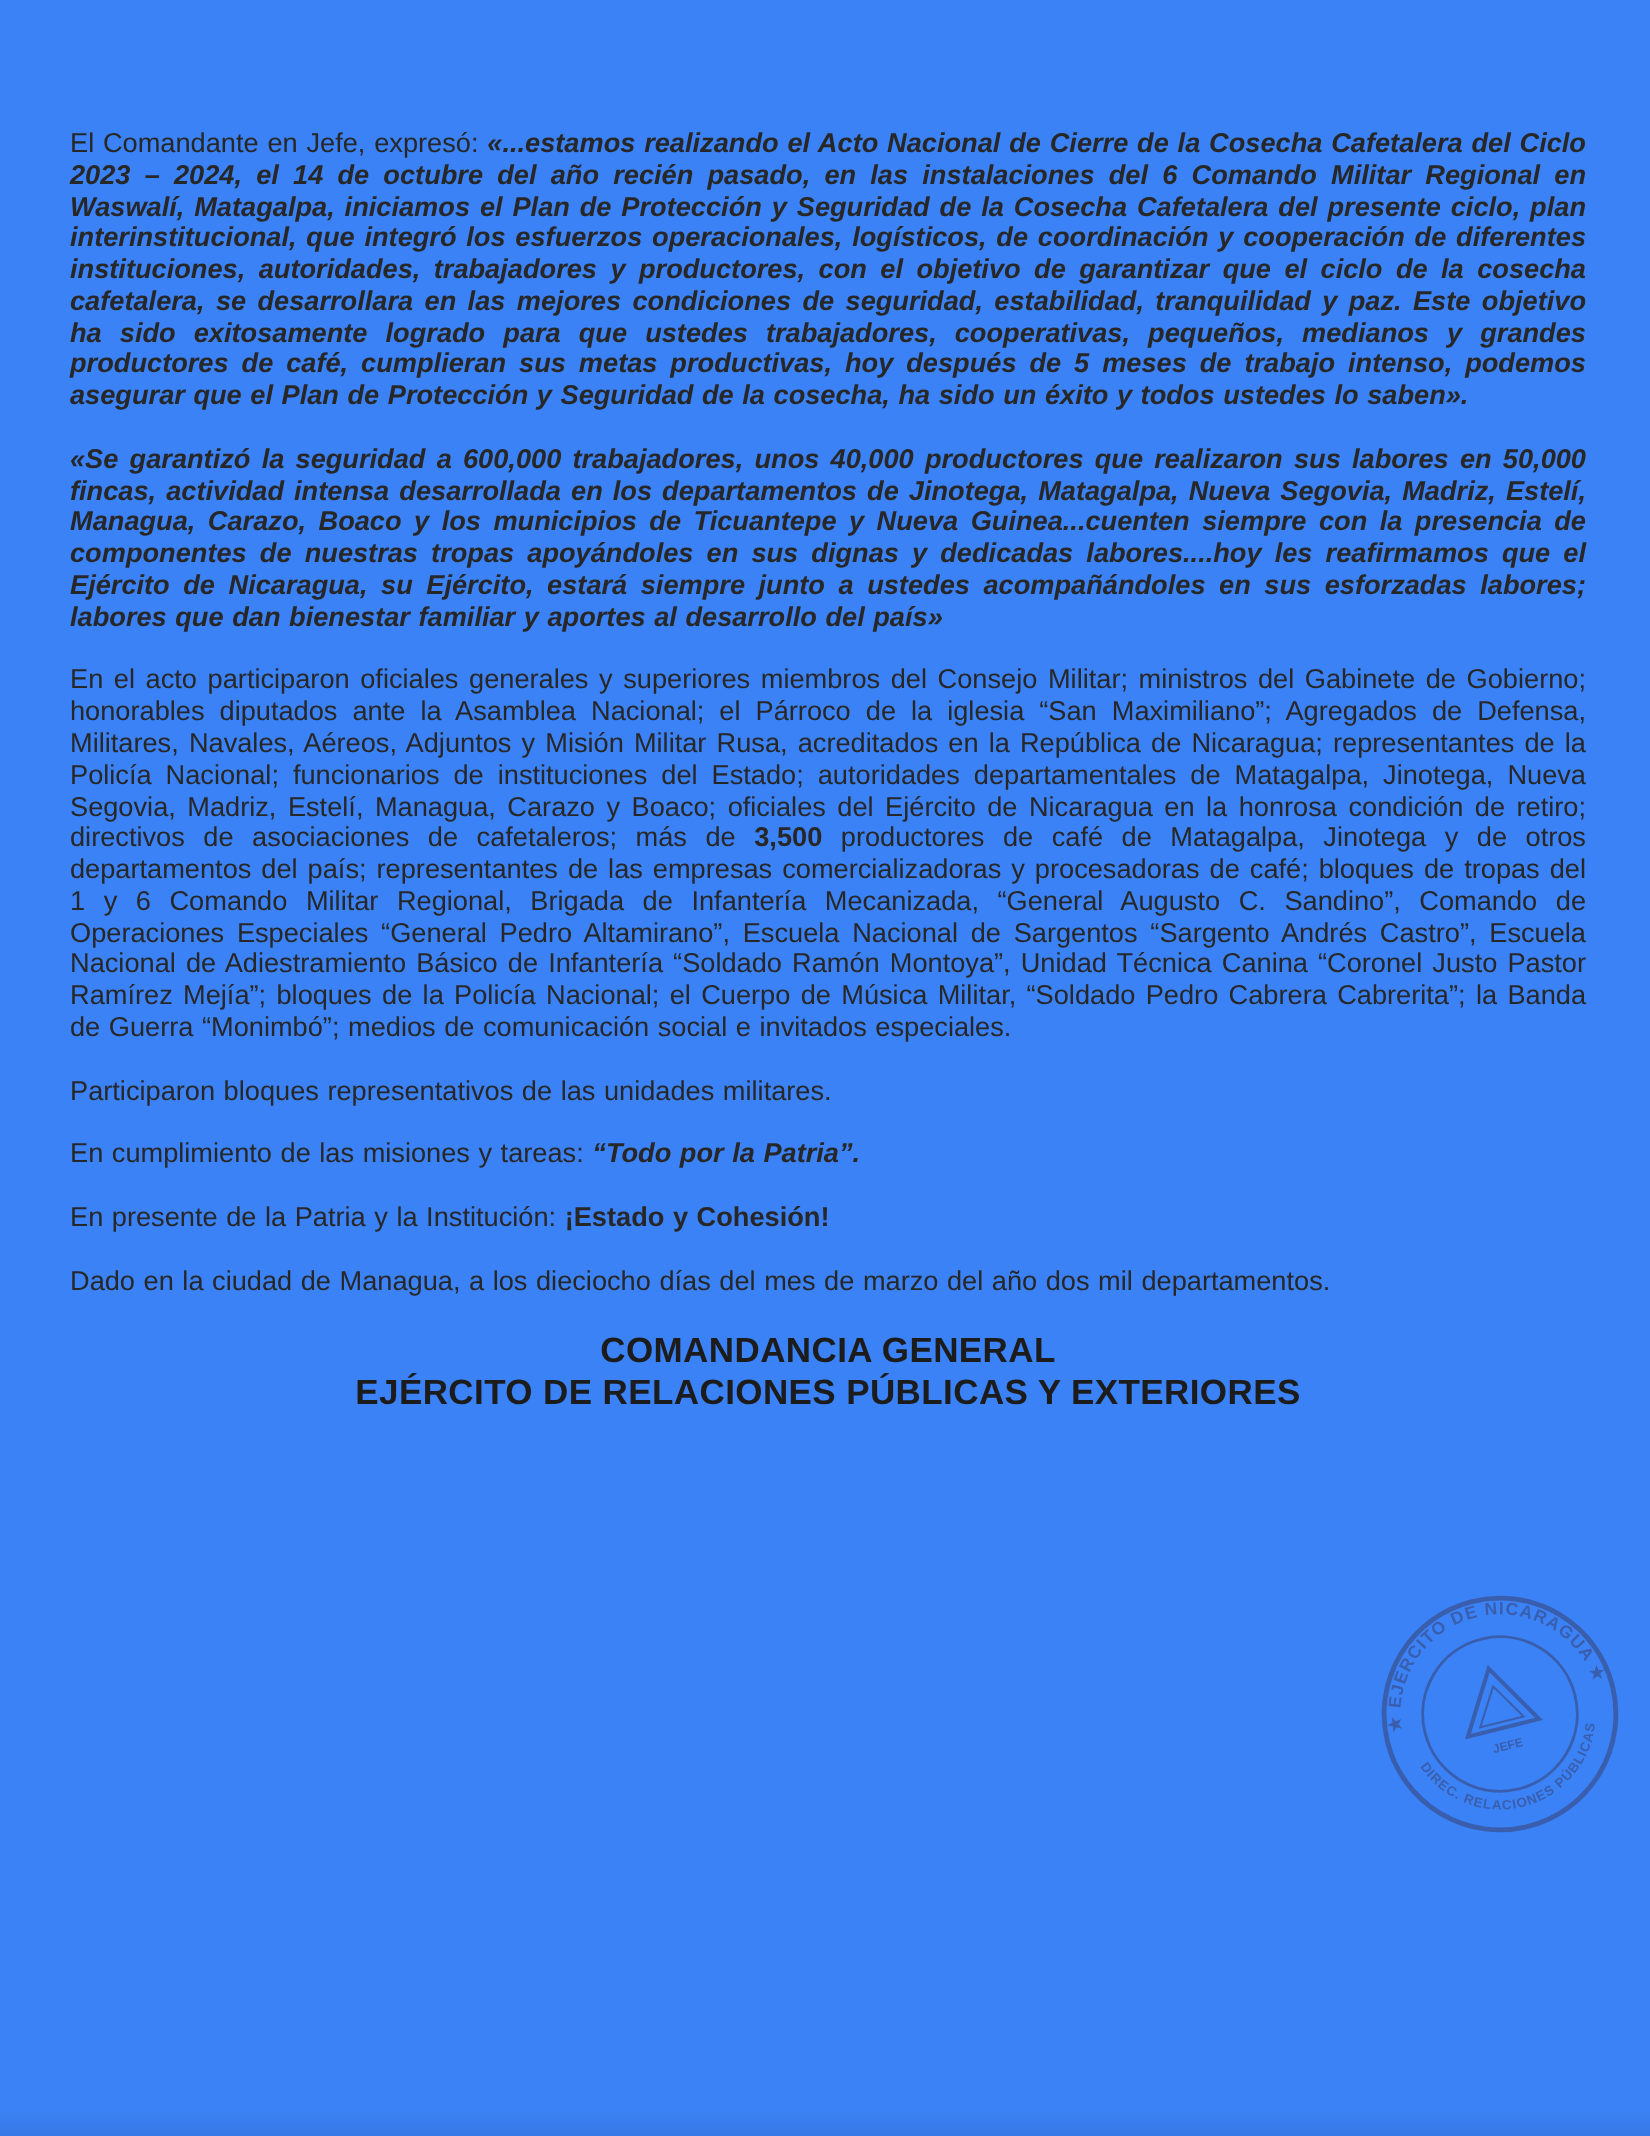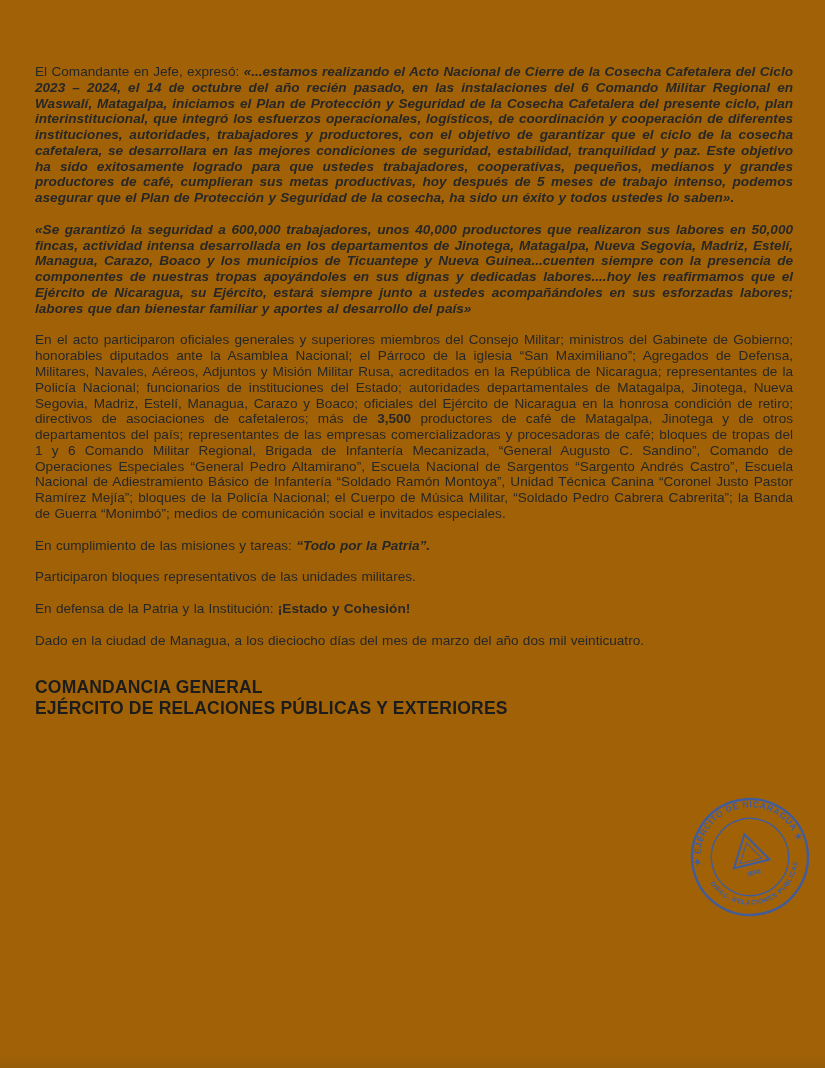--- a/index.html
+++ b/index.html
@@ -3,21 +3,21 @@
 <meta charset="utf-8">
 <style>
   * { margin: 0; padding: 0; box-sizing: border-box; }
   html, body { background: #e9e9e7; }
   body { font-family: "Liberation Sans", sans-serif; }
 
   .page {
     width: 825px;
     height: 1068px;
     margin: 0 auto;
-    background: #a16207;
+    background: #3b82f6;
     position: relative;
     overflow: hidden;
     box-shadow: 0 0 6px rgba(0,0,0,0.15);
   }
   .page::after {
     content: "";
     position: absolute;
     left: 0; right: 0; bottom: 0;
     height: 14px;
     background: linear-gradient(to bottom, rgba(0,0,0,0), rgba(0,0,0,0.07));
@@ -37,25 +37,26 @@
   p.para {
     text-align: justify;
     margin-bottom: 16px;
     word-spacing: 0.5px;
   }
 
   .bi { font-weight: bold; font-style: italic; }
   .b  { font-weight: bold; }
 
   .heading {
+    text-align: center;
     font-weight: bold;
     font-size: 17.5px;
     line-height: 1.22;
     color: #1c1c1c;
-    margin-top: 28px;
+    margin-top: 16px;
     letter-spacing: 0.2px;
   }
 
   .seal {
     position: absolute;
     top: 796px;
     right: 14px;
     width: 122px;
     height: 122px;
     transform: rotate(-14deg);
@@ -67,27 +68,27 @@
 
 <div class="page">
   <div class="content">
 
     <p class="para"><span>El Comandante en Jefe, expresó: </span><span class="bi">«...estamos realizando el Acto Nacional de Cierre de la Cosecha Cafetalera del Ciclo 2023 – 2024, el 14 de octubre del año recién pasado, en las instalaciones del 6 Comando Militar Regional en Waswalí, Matagalpa, iniciamos el Plan de Protección y Seguridad de la Cosecha Cafetalera del presente ciclo, plan interinstitucional, que integró los esfuerzos operacionales, logísticos, de coordinación y cooperación de diferentes instituciones, autoridades, trabajadores y productores, con el objetivo de garantizar que el ciclo de la cosecha cafetalera, se desarrollara en las mejores condiciones de seguridad, estabilidad, tranquilidad y paz. Este objetivo ha sido exitosamente logrado para que ustedes trabajadores, cooperativas, pequeños, medianos y grandes productores de café, cumplieran sus metas productivas, hoy después de 5 meses de trabajo intenso, podemos asegurar que el Plan de Protección y Seguridad de la cosecha, ha sido un éxito y todos ustedes lo saben».</span></p>
 
     <p class="para bi">«Se garantizó la seguridad a 600,000 trabajadores, unos 40,000 productores que realizaron sus labores en 50,000 fincas, actividad intensa desarrollada en los departamentos de Jinotega, Matagalpa, Nueva Segovia, Madriz, Estelí, Managua, Carazo, Boaco y los municipios de Ticuantepe y Nueva Guinea...cuenten siempre con la presencia de componentes de nuestras tropas apoyándoles en sus dignas y dedicadas labores....hoy les reafirmamos que el Ejército de Nicaragua, su Ejército, estará siempre junto a ustedes acompañándoles en sus esforzadas labores; labores que dan bienestar familiar y aportes al desarrollo del país»</p>
 
     <p class="para"><span>En el acto participaron oficiales generales y superiores miembros del Consejo Militar; ministros del Gabinete de Gobierno; honorables diputados ante la Asamblea Nacional; el Párroco de la iglesia “San Maximiliano”; Agregados de Defensa, Militares, Navales, Aéreos, Adjuntos y Misión Militar Rusa, acreditados en la República de Nicaragua; representantes de la Policía Nacional; funcionarios de instituciones del Estado; autoridades departamentales de Matagalpa, Jinotega, Nueva Segovia, Madriz, Estelí, Managua, Carazo y Boaco; oficiales del Ejército de Nicaragua en la honrosa condición de retiro; directivos de asociaciones de cafetaleros; más de </span><span class="b">3,500</span><span> productores de café de Matagalpa, Jinotega y de otros departamentos del país; representantes de las empresas comercializadoras y procesadoras de café; bloques de tropas del 1 y 6 Comando Militar Regional, Brigada de Infantería Mecanizada, “General Augusto C. Sandino”, Comando de Operaciones Especiales “General Pedro Altamirano”, Escuela Nacional de Sargentos “Sargento Andrés Castro”, Escuela Nacional  de Adiestramiento Básico de Infantería “Soldado Ramón Montoya”, Unidad Técnica Canina “Coronel Justo Pastor Ramírez Mejía”; bloques de la Policía Nacional; el Cuerpo de Música Militar, “Soldado Pedro Cabrera Cabrerita”; la Banda de Guerra “Monimbó”; medios de comunicación social e invitados especiales.</span></p>
 
+    <p class="para">Participaron bloques representativos de las unidades militares.</p>
+
     <p class="para"><span>En cumplimiento de las misiones y tareas: </span><span class="bi">“Todo por la Patria”.</span></p>
 
-    <p class="para">Participaron bloques representativos de las unidades militares.</p>
+    <p class="para"><span>En presente de la Patria y la Institución: </span><span class="b">¡Estado y Cohesión!</span></p>
 
-    <p class="para"><span>En defensa de la Patria y la Institución: </span><span class="b">¡Estado y Cohesión!</span></p>
-
-    <p class="para">Dado en la ciudad de Managua, a los dieciocho días del mes de marzo del año dos mil veinticuatro.</p>
+    <p class="para">Dado en la ciudad de Managua, a los dieciocho días del mes de marzo del año dos mil departamentos.</p>
 
     <div class="heading">
       <div>COMANDANCIA GENERAL</div>
       <div>EJÉRCITO DE RELACIONES PÚBLICAS Y EXTERIORES</div>
     </div>
 
   </div>
 
   <svg class="seal" viewBox="0 0 120 120" xmlns="http://www.w3.org/2000/svg" xmlns:xlink="http://www.w3.org/1999/xlink">
     <defs>

